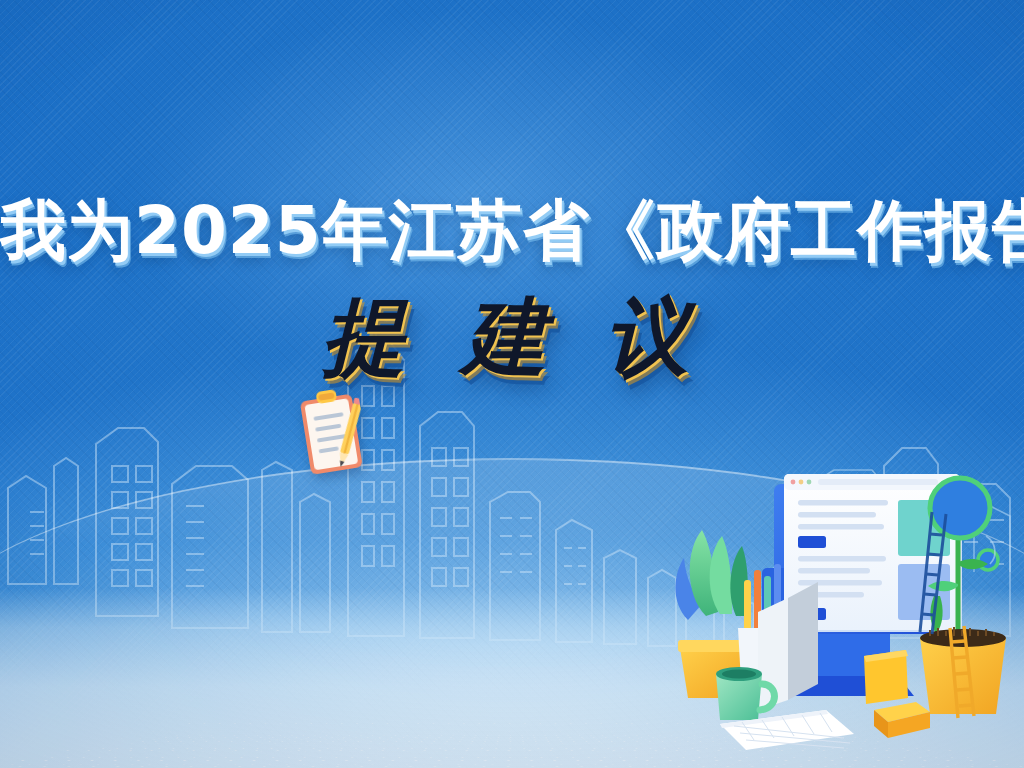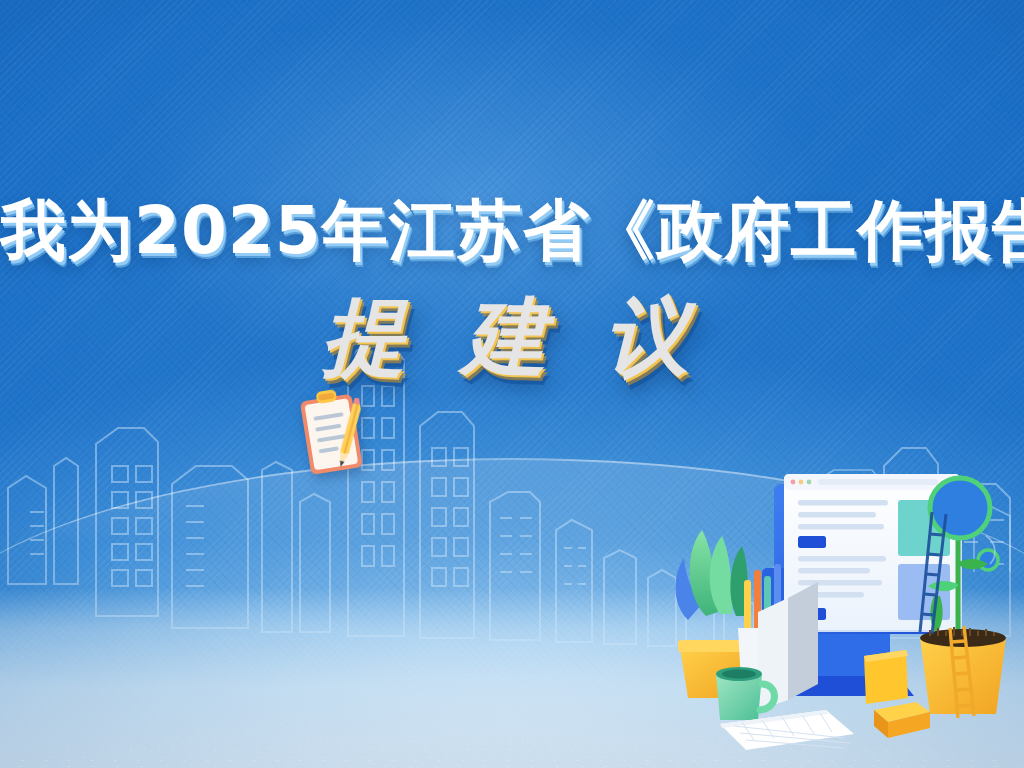--- a/index.html
+++ b/index.html
@@ -106,21 +106,21 @@
     height:112px;
   }
   .title-sub{
     position:absolute;left:0;right:0;top:0;
     font-family:"DejaVu Sans","Liberation Sans",sans-serif;
     font-weight:700;
     font-style:italic;
     font-size:84px;
     line-height:1.12;
     letter-spacing:14px;
-    color:#e5e5e5;
+    color:#0f172a;
     text-shadow:
       2px 2px 0 #f2c34f,
       4px 5px 0 rgba(215,150,30,.55),
       6px 9px 0 rgba(22,86,160,.80),
       8px 13px 18px rgba(10,52,104,.45);
     white-space:nowrap;
   }
 
   
   .clipboard{

